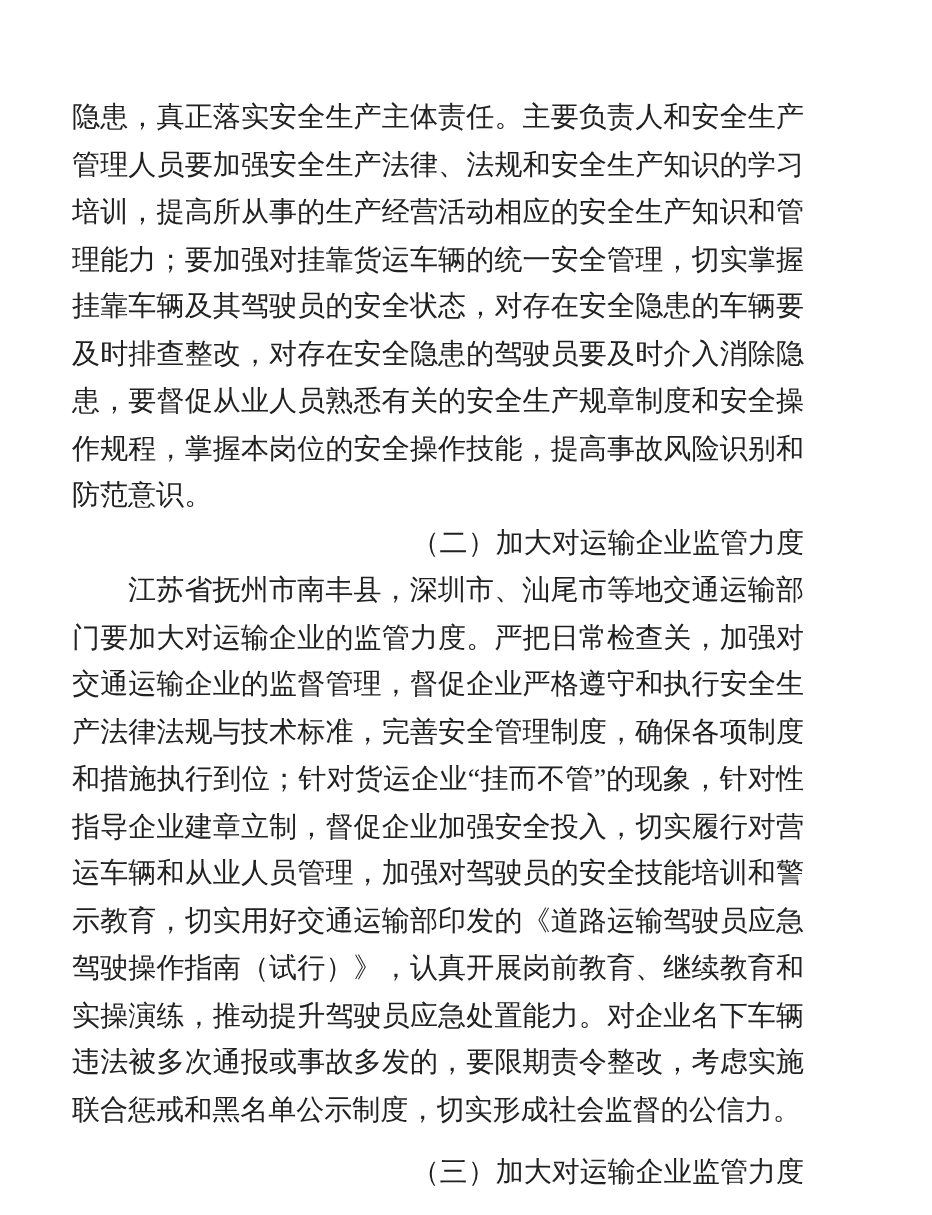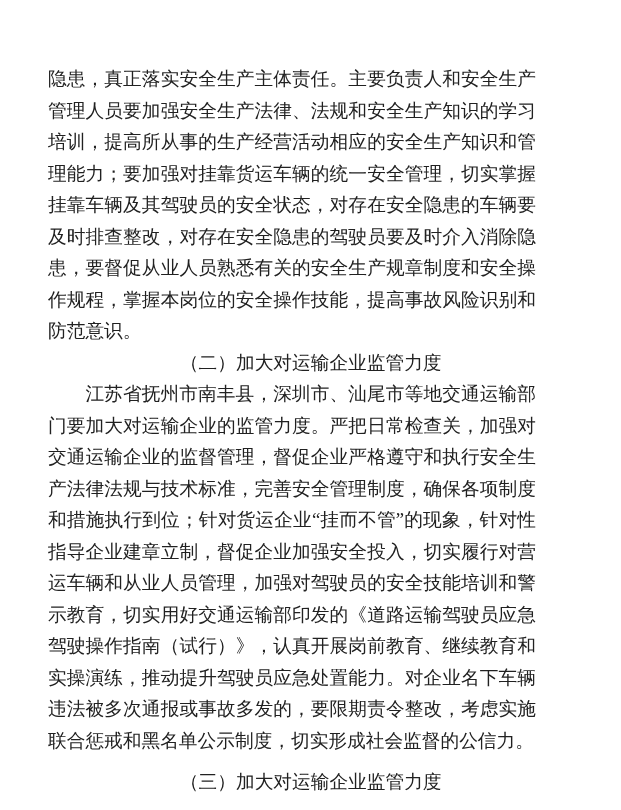--- a/index.html
+++ b/index.html
@@ -27,21 +27,21 @@
     word-break: break-all;
   }
   .doc-text p.continuation {
     text-indent: 0;
   }
   .doc-text p.body-indent {
     text-indent: 2em;
   }
   .doc-text p.section-heading {
     text-indent: 2em;
-    text-align: center;
+    text-align: right;
   }
   .doc-text p.section-heading.spaced {
     margin-top: 10px;
   }
 </style>
 </head>
 <body>
 
 <div class="page">
   <div class="doc-text">

